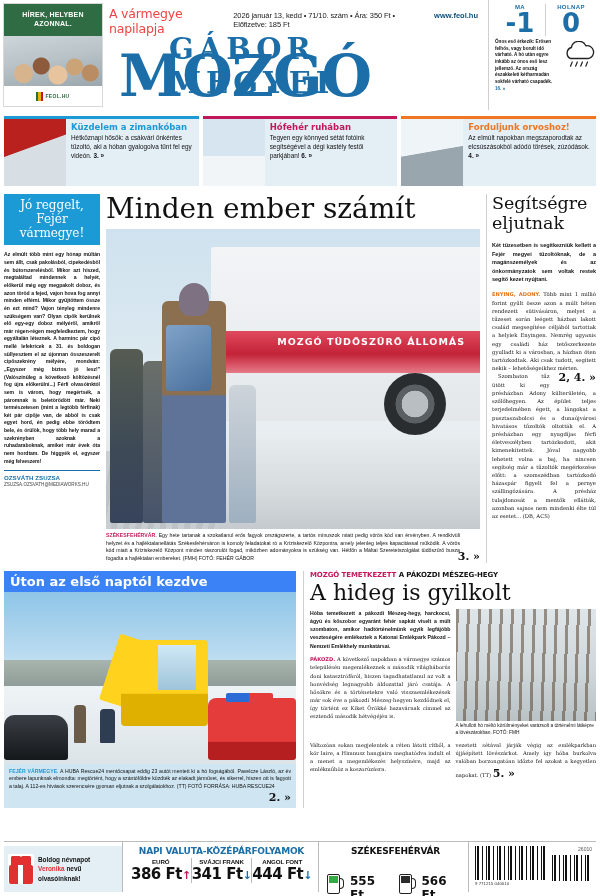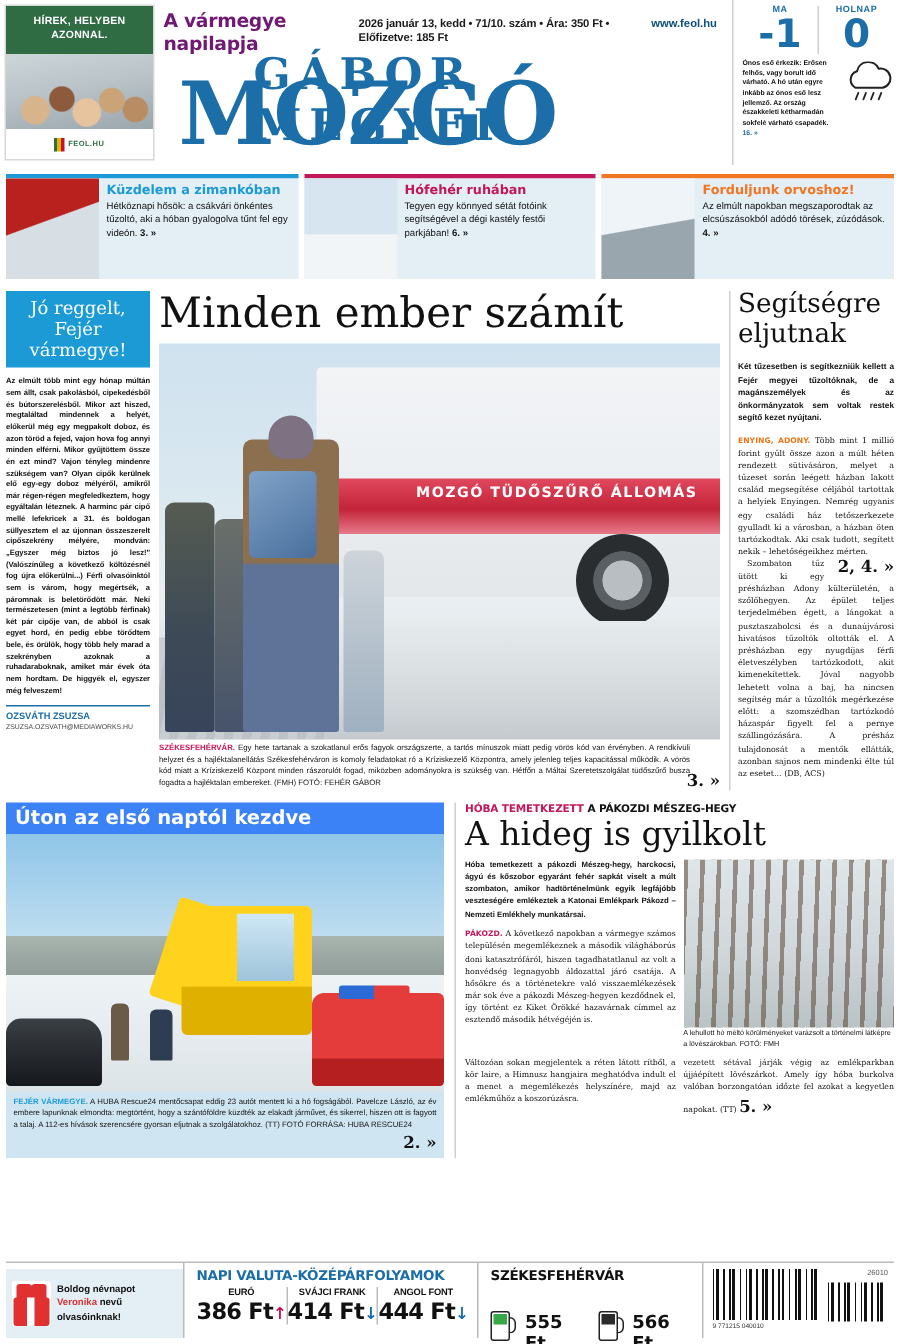--- a/index.html
+++ b/index.html
@@ -41,23 +41,23 @@
     height:20px;display:flex;align-items:center;justify-content:center;gap:2px;
     background:#fff;
   }
   .promo-ad .ad-foot .bars{display:inline-block;width:7px;height:9px;
     background:linear-gradient(90deg,#2f6b43 0 33%,#e3b400 33% 66%,#c8102e 66% 100%);}
   .promo-ad .ad-foot .lbl{font-size:5px;font-weight:bold;color:#2f6b43;letter-spacing:.3px;}
   .promo-ad .ad-bottomline{height:3px;background:#e3b400;}
 
   .masthead{flex:1;position:relative;padding-left:6px;}
   .mast-line{display:flex;align-items:baseline;gap:8px;padding-top:6px;}
-  .mast-kicker{color:#701a75;font-weight:bold;font-size:12.5px;letter-spacing:-.2px;
+  .mast-kicker{color:#ef4444;font-weight:normal;font-size:12.5px;letter-spacing:-.2px;
     font-family:"DejaVu Sans", sans-serif;}
-  .mast-meta{font-size:7.5px;color:#1a1a1a;font-weight:bold;letter-spacing:-.1px;}
+  .mast-meta{font-size:7.5px;color:#1a1a1a;font-weight:normal;letter-spacing:-.1px;}
   .mast-url{margin-left:auto;margin-right:10px;font-size:7.5px;font-weight:bold;color:#0d4f7c;}
   .mast-title{position:relative;height:78px;margin-top:-2px;}
   .mast-title .t1{
     position:absolute;left:60px;top:-2px;
     font-family:"DejaVu Serif", serif;font-weight:bold;
     font-size:29px;letter-spacing:5px;color:#1b6ea8;
   }
   .mast-title .t2{
     position:absolute;left:10px;top:14px;
     font-family:"DejaVu Serif", serif;font-weight:bold;
@@ -97,21 +97,21 @@
   .jo-reggelt{background:#1b9ad6;color:#fff;text-align:center;padding:5px 4px;
     font-family:"DejaVu Serif", serif;font-size:12px;line-height:1.15;}
   .col-left .body{font-size:5.1px;line-height:1.5;text-align:justify;margin-top:6px;
     font-weight:bold;letter-spacing:-.05px;}
   .byline{font-size:6.2px;font-weight:bold;color:#1b6ea8;margin-top:5px;
     border-top:1px solid #1b6ea8;padding-top:3px;}
   .byline .mail{display:block;font-size:4.6px;color:#444;font-weight:normal;margin-top:1px;}
 
   .lead-h{font-family:"DejaVu Serif", serif;font-size:28px;line-height:1.05;
     margin:0 0 6px 0;font-weight:normal;color:#111;}
-  .photo{width:100%;height:264px;position:relative;overflow:hidden;
+  .photo{width:100%;height:300px;position:relative;overflow:hidden;
     background:linear-gradient(180deg,#cfe2ef 0%,#dae8f0 38%,#e9eff2 62%,#dfe4e6 100%);}
   .photo .bus{position:absolute;right:0;top:6%;width:72%;height:58%;
     background:linear-gradient(180deg,#f2f4f6 0%,#eceff2 48%,#e4e7ea 100%);
     border-radius:3px 0 0 3px;}
   .photo .busband{position:absolute;right:0;top:34%;width:72%;height:14%;
     background:linear-gradient(180deg,#e0495e 0%,#c32338 55%,#e67a89 100%);}
   .photo .bustext{position:absolute;right:4%;top:35.5%;font-size:9.5px;font-weight:bold;
     color:#fff;letter-spacing:1px;font-family:"DejaVu Sans", sans-serif;white-space:nowrap;}
   .photo .wheel{position:absolute;right:9%;top:48%;width:62px;height:62px;border-radius:50%;
     background:radial-gradient(circle,#b9bec2 0 30%,#5a5f63 31% 44%,#2a2d30 45% 100%);}
@@ -207,21 +207,21 @@
     background:#fff;border-radius:2px;}
   .gift .box{position:absolute;left:1px;bottom:0;width:24px;height:19px;background:#e03030;border-radius:2px;}
   .gift .rib{position:absolute;left:10px;bottom:0;width:5px;height:19px;background:#fff;}
   .gift .bow{position:absolute;left:3px;top:2px;width:20px;height:11px;
     background:radial-gradient(circle at 25% 60%,#e03030 0 7px,transparent 8px),
                radial-gradient(circle at 75% 60%,#e03030 0 7px,transparent 8px);}
   .f-name .txt{font-size:6.4px;line-height:1.45;font-weight:bold;}
   .f-name .txt .nm{color:#e03030;}
   .f-fx{flex:1;border-left:1px solid #bbb;padding:4px 6px 0 8px;box-sizing:border-box;}
   .f-title{font-size:9px;font-weight:bold;color:#1b6ea8;font-family:"DejaVu Sans", sans-serif;
-    letter-spacing:-.2px;}
+    letter-spacing:-.2px;text-align:center;}
   .fx-row{display:flex;margin-top:2px;}
   .fx-cell{flex:1;text-align:center;}
   .fx-cell + .fx-cell{border-left:1px solid #bbb;}
   .fx-lbl{font-size:6.2px;font-weight:bold;letter-spacing:-.1px;}
   .fx-val{font-size:15px;font-weight:bold;font-family:"DejaVu Sans", sans-serif;letter-spacing:-.5px;}
   .up{color:#c2185b;font-size:11px;}
   .down{color:#1b6ea8;font-size:11px;}
   .f-fuel{width:150px;flex:none;border-left:1px solid #bbb;padding:4px 4px 0 8px;box-sizing:border-box;}
   .fuel-row{display:flex;align-items:flex-start;gap:6px;margin-top:18px;}
   .pump{width:17px;height:20px;position:relative;flex:none;}
@@ -393,21 +393,21 @@
       <div class="cap2">
         <span class="place">FEJÉR VÁRMEGYE.</span>
         <span>A HUBA Rescue24 mentőcsapat eddig 23 autót mentett ki a hó fogságából. Pavelcze László, az év embere lapunknak elmondta: megtörtént, hogy a szántóföldre küzdték az elakadt járművet, és sikerrel, hiszen ott is fagyott a talaj. A 112-es hívások szerencsére gyorsan eljutnak a szolgálatokhoz.</span>
         <span>(TT) FOTÓ FORRÁSA: HUBA RESCUE24</span>
         <span class="pg">2. »</span>
       </div>
     </div>
 
     <div class="low-right">
       <div class="kicker2">
-        <span class="hl">HÓBA TEMETKEZETT</span>
+        <span class="hl">MOZGÓ TEMETKEZETT</span>
         <span>A PÁKOZDI MÉSZEG-HEGY</span>
       </div>
       <h2 class="lead-h2">A hideg is gyilkolt</h2>
 
       <div class="lr-grid">
         <div class="lr-col">
           <div class="lr-text bold">Hóba temetkezett a pákozdi Mészeg-hegy, harckocsi, ágyú és kőszobor egyaránt fehér sapkát viselt a múlt szombaton, amikor hadtörténelmünk egyik legfájóbb veszteségére emlékeztek a Katonai Emlékpark Pákozd – Nemzeti Emlékhely munkatársai.</div>
           <div class="lr-text" style="margin-top:5px">
             <p><span class="dl" style="color:#c2185b">PÁKOZD.</span> <span>A következő napokban a vármegye számos településén megemlékeznek a második világháborús doni katasztrófáról, hiszen tagadhatatlanul az volt a honvédség legnagyobb áldozattal járó csatája. A hősökre és a történetekre való visszaemlékezések már sok éve a pákozdi Mészeg-hegyen kezdődnek el, így történt ez Kiket Örökké hazavárnak címmel az esztendő második hétvégéjén is.</span></p>
           </div>
@@ -454,21 +454,21 @@
 
     <div class="f-fx">
       <div class="f-title">NAPI VALUTA-KÖZÉPÁRFOLYAMOK</div>
       <div class="fx-row">
         <div class="fx-cell">
           <div class="fx-lbl">EURÓ</div>
           <div class="fx-val"><span>386 Ft</span><span class="up">↑</span></div>
         </div>
         <div class="fx-cell">
           <div class="fx-lbl">SVÁJCI FRANK</div>
-          <div class="fx-val"><span>414 Ft</span><span class="down">↓</span></div>
+          <div class="fx-val"><span>341 Ft</span><span class="down">↓</span></div>
         </div>
         <div class="fx-cell">
           <div class="fx-lbl">ANGOL FONT</div>
           <div class="fx-val"><span>444 Ft</span><span class="down">↓</span></div>
         </div>
       </div>
     </div>
 
     <div class="f-fuel">
       <div class="f-title" style="color:#111">SZÉKESFEHÉRVÁR</div>

